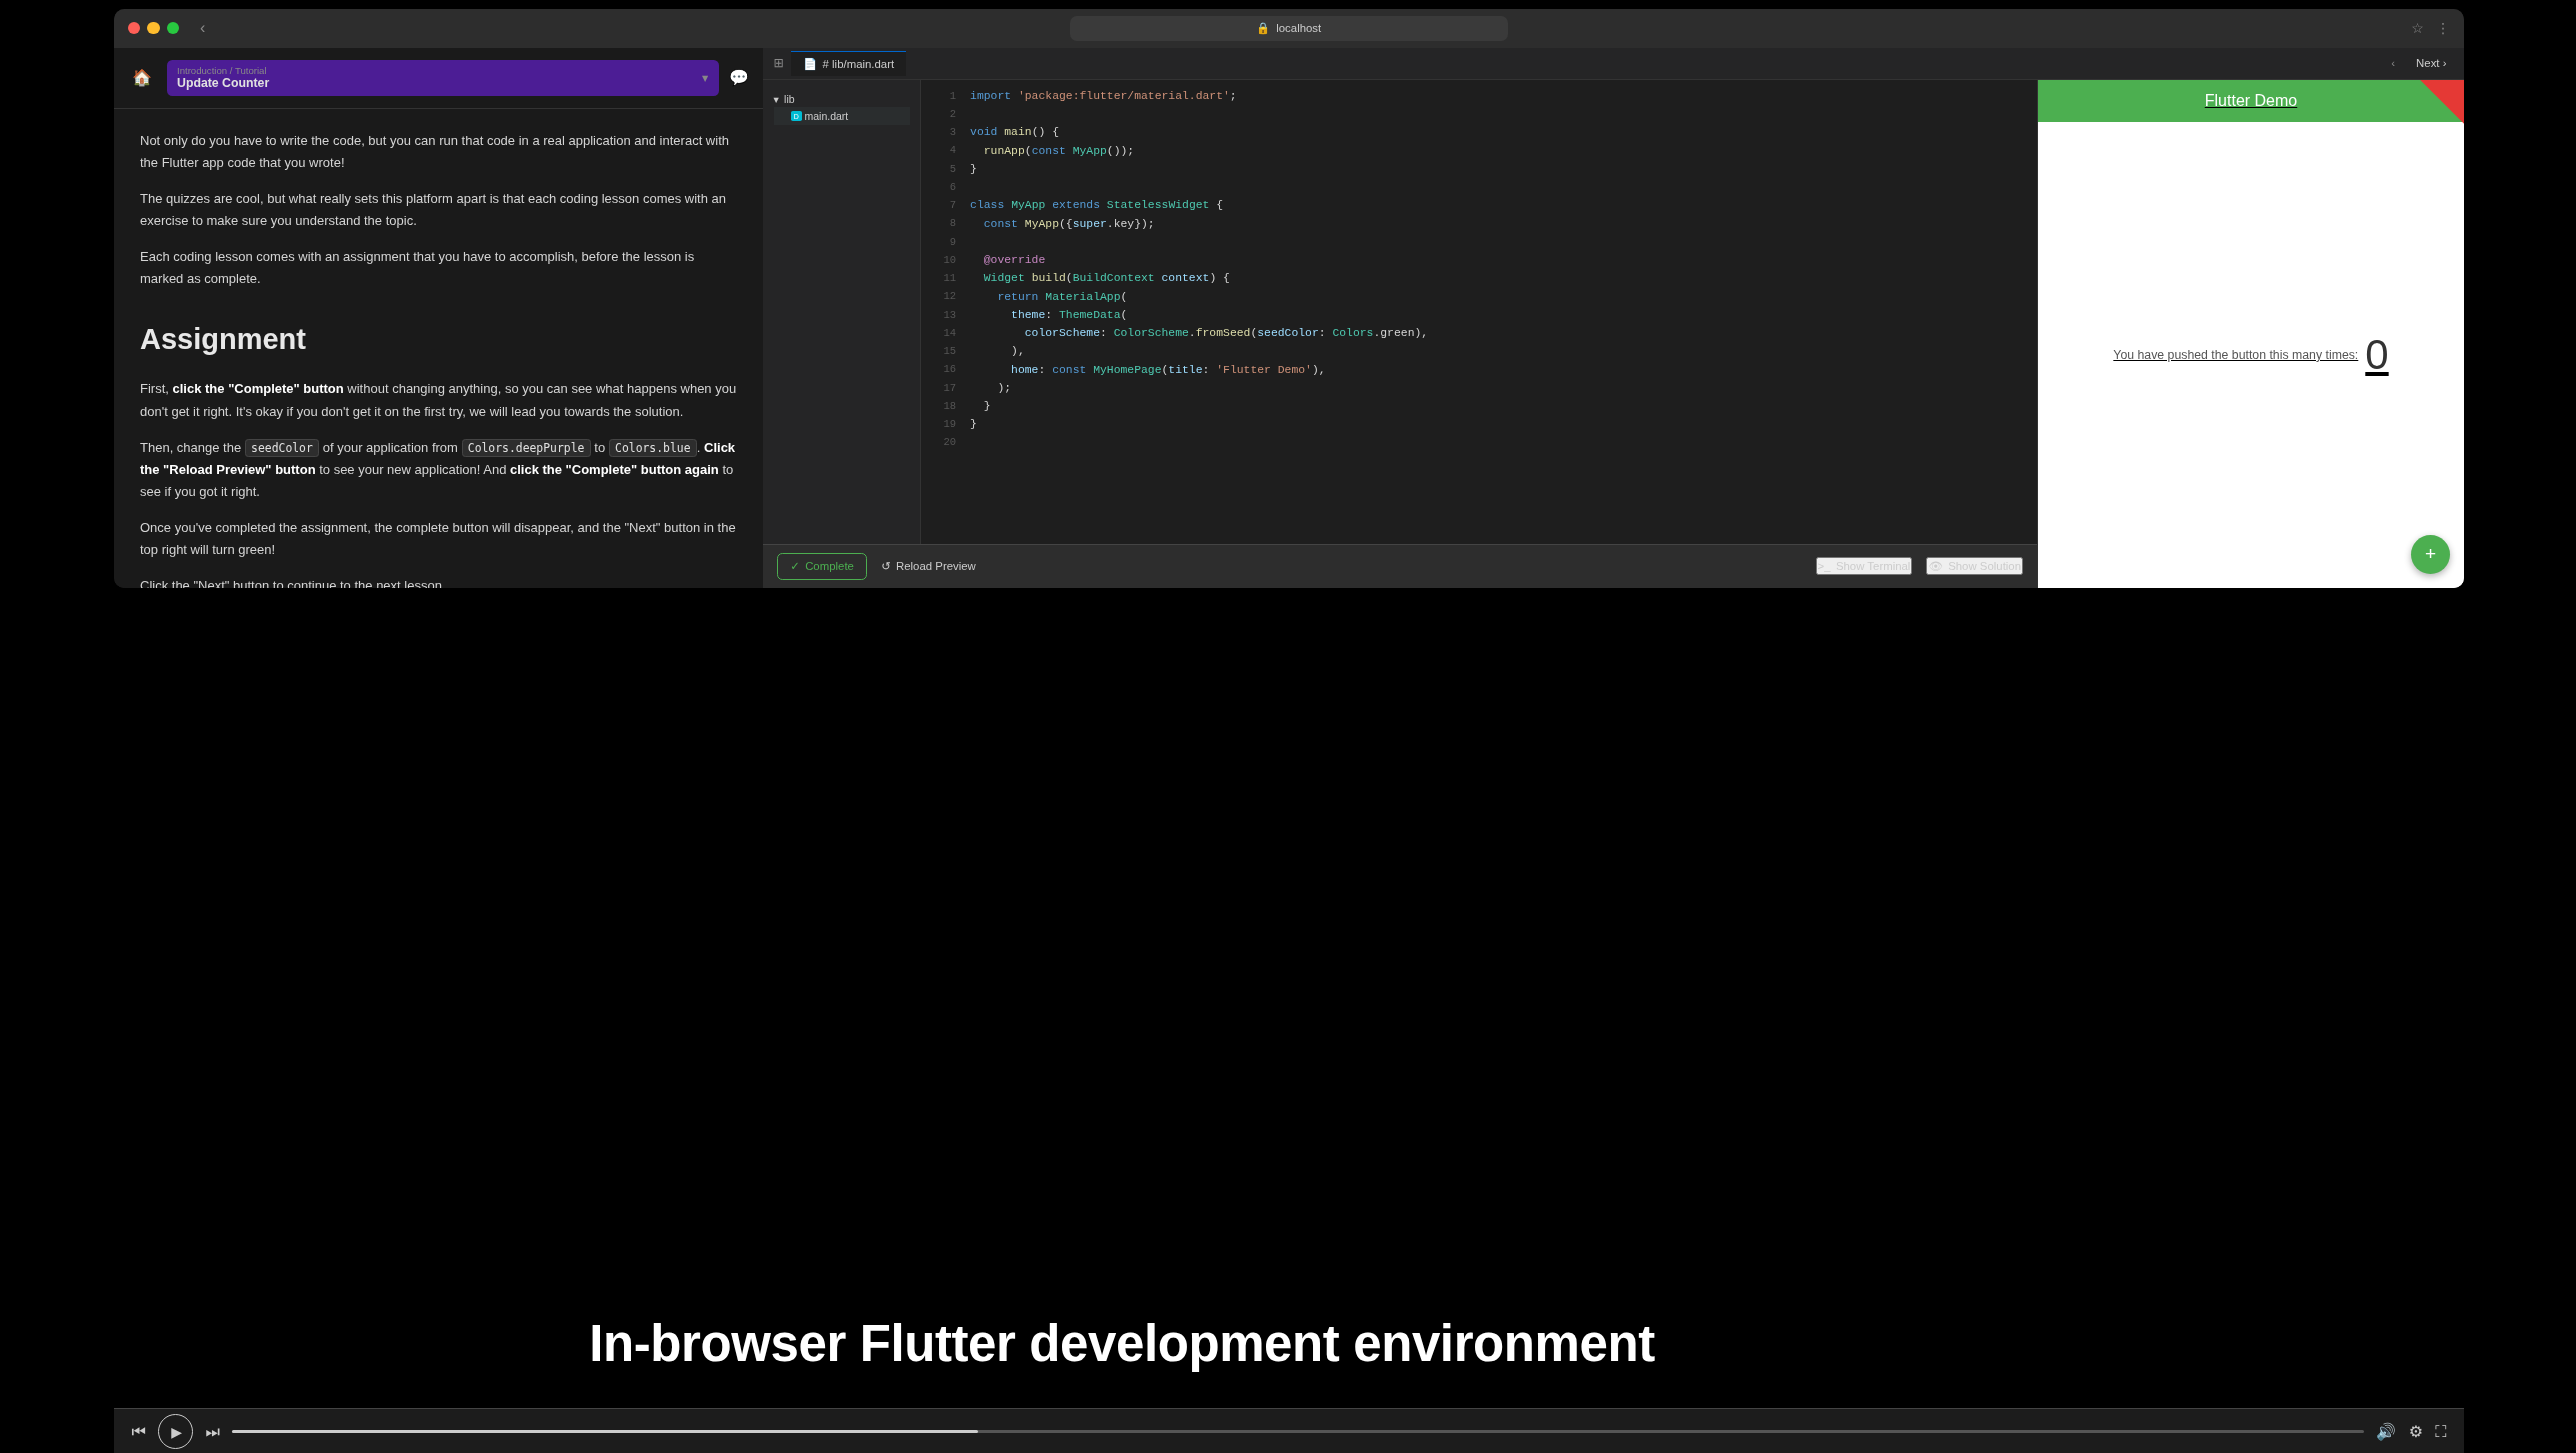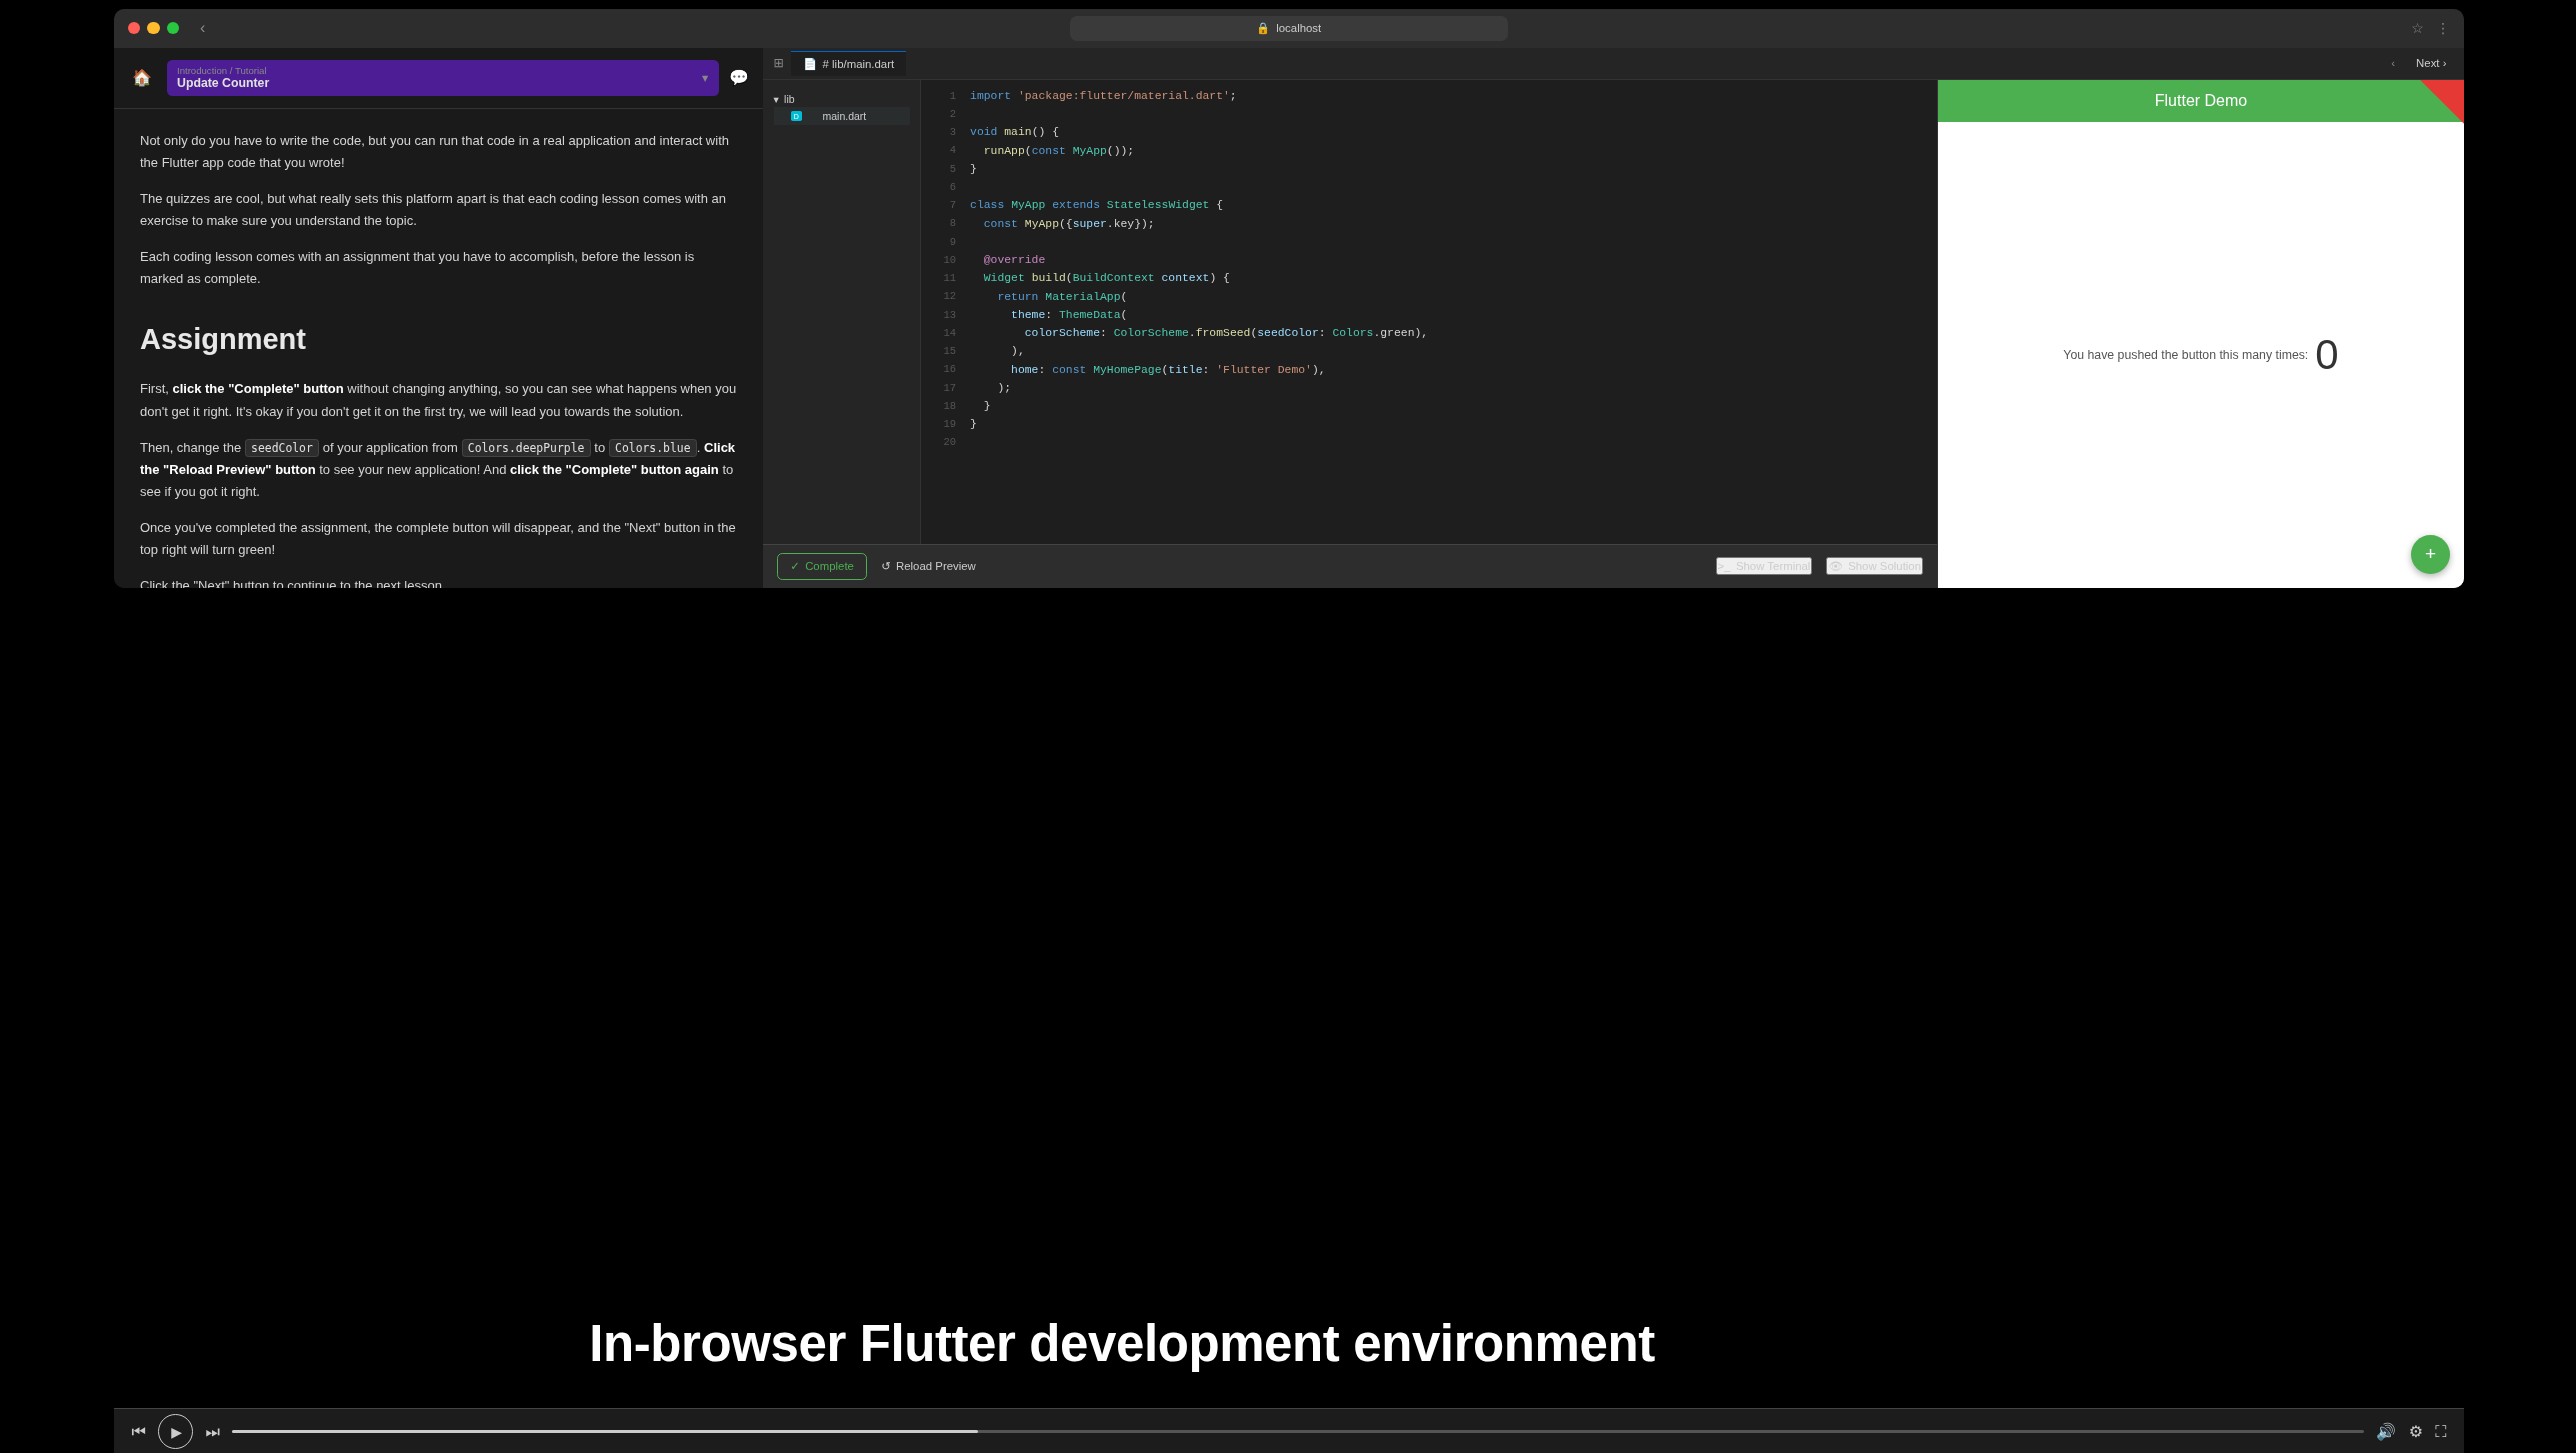--- a/index.html
+++ b/index.html
@@ -244,21 +244,21 @@
       display: flex;
       align-items: center;
       gap: 5.3px;
       font-size: 10.5px;
       color: #ccc;
       padding: 2.6px 0;
     }
     .file-explorer-file {
       display: flex;
       align-items: center;
-      gap: 21px;
+      gap: 3px;
       font-size: 10.5px;
       color: #ccc;
       padding: 2.6px 0 2.6px 17.5px;
       cursor: pointer;
     }
     .file-explorer-file.active {
       background: #2a2d2e;
     }
     .dart-icon {
       width: 10.5px;
@@ -494,24 +494,25 @@
       flex: 1;
       overflow: hidden;
     }
     .editor-half {
       flex: 1;
       display: flex;
       flex-direction: column;
       border-right: 0.9px solid #333;
     }
     .preview-half {
-      width: 526px;
+      width: 426px;
       display: flex;
       flex-direction: column;
       position: relative;
+      text-decoration: underline;
     }
 
     .editor-file-area {
       display: flex;
       flex: 1;
       overflow: hidden;
     }
   </style>
 </head>
 <body>

